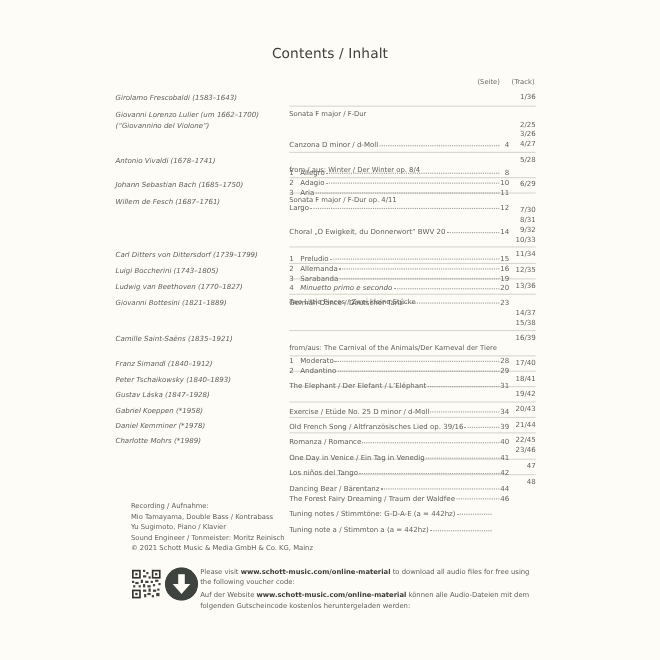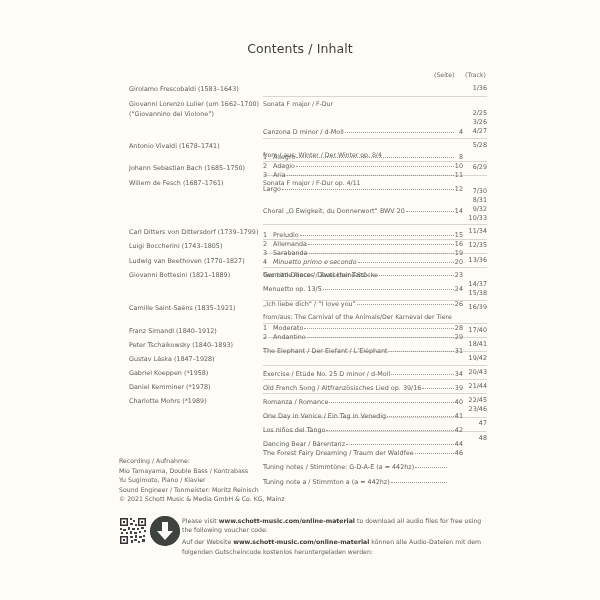--- a/index.html
+++ b/index.html
@@ -13,22 +13,23 @@
     }
     .page { position: absolute; left: 0; top: 0; width: 600px; height: 544px; }
     .title {
       position: absolute; left: 0; width: 600px; top: 41px;
       text-align: center; font-size: 12.5px; color: #3e3e3c; letter-spacing: 0.1px;
     }
     .colhead {
       position: absolute; top: 71px; font-size: 6.2px; color: #6b6b68;
     }
     .composer {
-      position: absolute; left: 129px; font-size: 6.4px; line-height: 10px; color: #5e5e5b;
+      position: absolute; left: 105px; font-size: 6.4px; line-height: 10px; color: #5e5e5b;
       white-space: nowrap;
+      font-style: italic;
     }
     .entry {
       position: absolute; left: 263px; width: 200px; font-size: 6.4px; line-height: 9px;
       color: #5e5e5b; white-space: nowrap; display: flex; align-items: baseline;
     }
     .entry .num { width: 10px; flex: none; }
     .entry .label { flex: none; margin-top: 44px; }
     .entry .dots {
       flex: 1 1 auto; overflow: hidden; margin: 0 1px;
       border-bottom: 1px dotted #9a9a96; height: 0; position: relative; top: -1px;
@@ -181,32 +182,22 @@
   </div>
   <div class="track" style="top:214px">10/33</div>
 
   <div class="entry" style="top:227px">
     <span class="label">German Dance / Deutscher Tanz</span>
       <span class="dots"></span>
       <span class="page-no">23</span>
   </div>
   <div class="track" style="top:227px">11/34</div>
 
-  <div class="entry" style="top:241px">
-    <span class="label">Menuetto op. 13/5</span>
-      <span class="dots"></span>
-      <span class="page-no">24</span>
-  </div>
   <div class="track" style="top:241px">12/35</div>
 
-  <div class="entry" style="top:256px">
-    <span class="label">„Ich liebe dich“ / “I love you”</span>
-      <span class="dots"></span>
-      <span class="page-no">26</span>
-  </div>
   <div class="track" style="top:256px">13/36</div>
 
   <div class="sub" style="top:270px">Two Little Pieces / Zwei kleine Stücke</div>
   <div class="entry" style="top:280px">
     <span class="num">1</span>
       <span class="label">Moderato</span>
       <span class="dots"></span>
       <span class="page-no">28</span>
   </div>
   <div class="track" style="top:280px">14/37</div>

